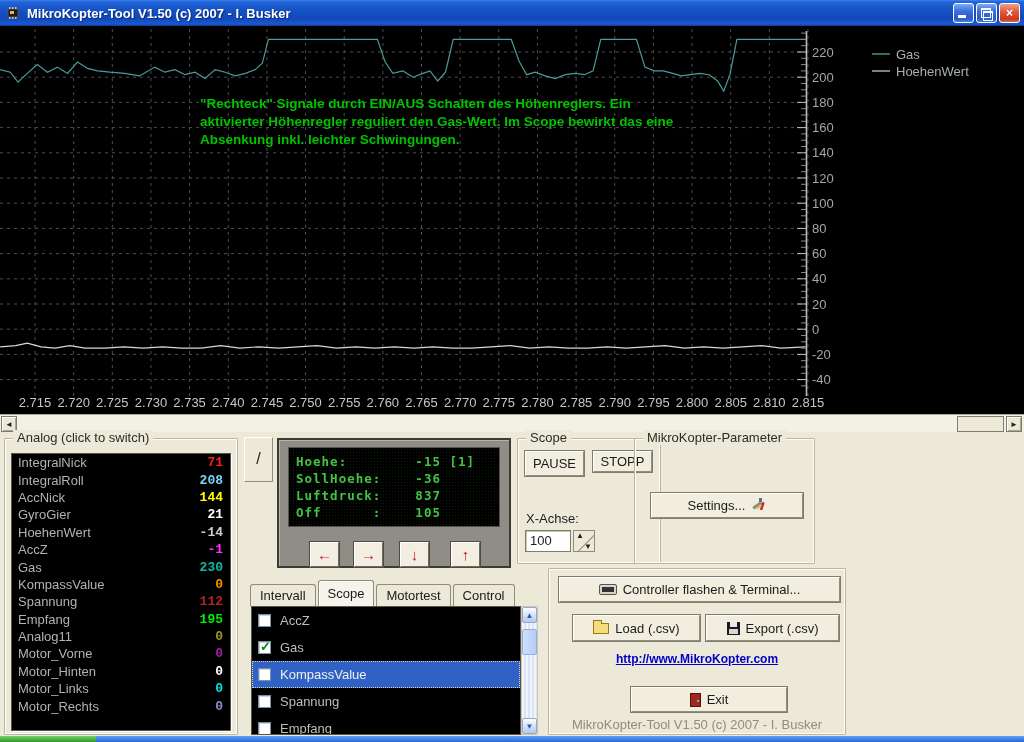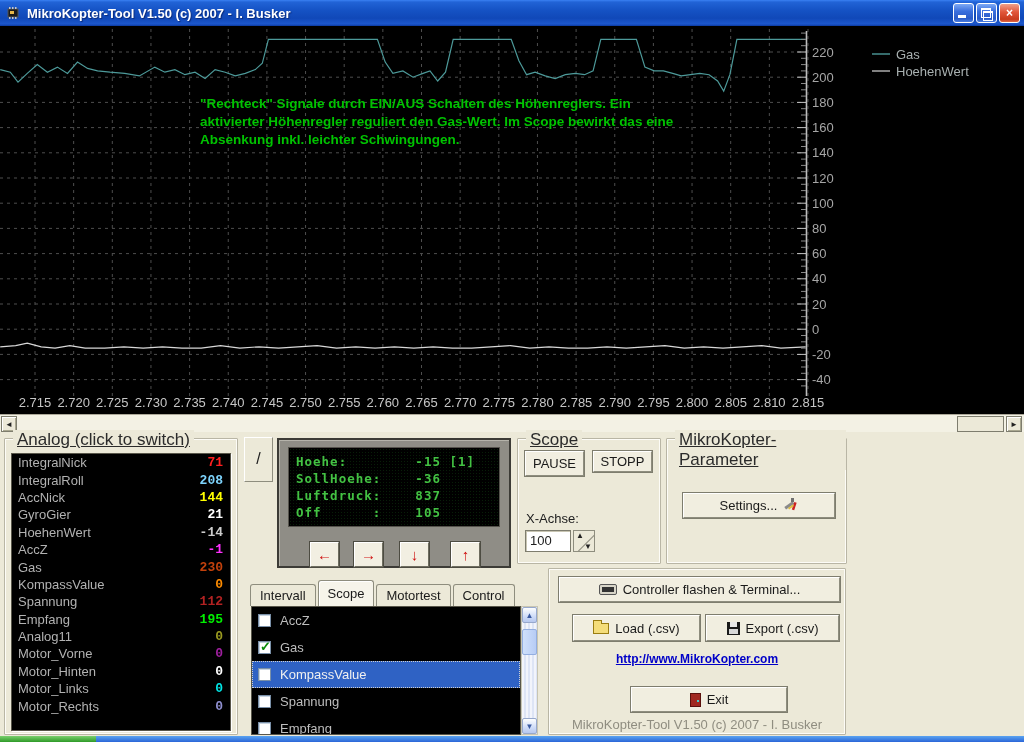--- a/index.html
+++ b/index.html
@@ -33,21 +33,21 @@
   .sbtn { position:absolute; top:1px; width:16px; height:16px; background:#ece9d8;
     border:1px solid #f6f4ea; border-right-color:#8e8d7e; border-bottom-color:#8e8d7e;
     box-shadow:1px 1px 0 #5c5b50 inset 0 0; font-size:8px; color:#222; text-align:center; line-height:15px; }
   .sbtn, .sthumb { box-shadow:inset 1px 1px 0 #fff, inset -1px -1px 0 #a9a790; outline:1px solid #7e7d6e; outline-offset:-1px; }
   .sthumb { position:absolute; top:1px; width:47px; height:16px; background:#ece9d8; }
 
   
   .main { position:absolute; left:0; top:432px; width:1024px; height:304px; background:#ece9d8; font-size:13px; color:#202020; }
   .groupbox { position:absolute; border:1px solid #b9b6a5; border-radius:1px;
     box-shadow:inset 0 0 0 1px #fdfcf7; }
-  .groupbox > .caption { position:absolute; top:-9px; left:8px; background:#ece9d8; padding:0 4px; font-size:17px; color:#2b2b2b;text-decoration:underline; }
+  .groupbox > .caption { position:absolute; top:-9px; left:8px; background:#ece9d8; padding:0 4px; font-size:13px; color:#2b2b2b; }
 
   
   .analog-list { position:absolute; left:6px; top:14px; width:220px; height:278px; background:#000;
     border:1px solid #58564a; box-shadow:1px 1px 0 #fff; overflow:hidden; }
   .arow { display:flex; justify-content:space-between; align-items:center; height:17.4px; padding:0 7px 0 6px; cursor:pointer; }
   .arow .alabel { color:#b2b2b2; font-size:13px; }
   .arow .avalue { font-family:Liberation Mono, monospace; font-weight:bold; font-size:13px; }
 
   
   .activity { position:absolute; left:244px; top:5px; width:29px; height:45px; background:#ece9d8;
@@ -324,21 +324,21 @@
           <div class="arow">
             <span class="alabel">HoehenWert</span>
             <span class="avalue" style="color: rgb(204, 204, 204);">-14</span>
           </div>
           <div class="arow">
             <span class="alabel">AccZ</span>
             <span class="avalue" style="color: rgb(255, 48, 255);">-1</span>
           </div>
           <div class="arow">
             <span class="alabel">Gas</span>
-            <span class="avalue" style="color: #c2410c;">230</span>
+            <span class="avalue" style="color: #14b8a6;">230</span>
           </div>
           <div class="arow">
             <span class="alabel">KompassValue</span>
             <span class="avalue" style="color: rgb(255, 140, 0);">0</span>
           </div>
           <div class="arow">
             <span class="alabel">Spannung</span>
             <span class="avalue" style="color: rgb(178, 34, 34);">112</span>
           </div>
           <div class="arow">
@@ -388,21 +388,21 @@
       <div class="btn" style="position:absolute; left:7px; top:12px; width:59px; height:25px;">PAUSE</div>
       <div class="btn" style="position:absolute; left:75px; top:12px; width:59px; height:21px;">STOPP</div>
       <div style="position:absolute; left:8px; top:72px;">X-Achse:</div>
       <div class="xinput" style="left:7px; top:91px; width:46px; height:22px;">100</div>
       <div class="updown" style="left:55px; top:91px;">
         <span class="u">▲</span>
         <span class="d">▼</span>
       </div>
     </div>
 
-    <div class="groupbox" style="left:666px; top:6px; width:181px; height:126px;">
+    <div class="groupbox" style="left:634px; top:6px; width:181px; height:126px;">
       <span class="caption">MikroKopter-Parameter</span>
       <div class="btn" style="position:absolute; left:16px; top:54px; width:152px; height:25px;">
         <span>Settings...</span>
         <span>
           <svg width="15" height="14" viewBox="0 0 15 14">
             <rect x="1" y="7" width="10" height="3" fill="#8a8a8a" transform="rotate(-35 6 8)"></rect>
             <rect x="8" y="1" width="3" height="4" fill="#707070"></rect>
             <rect x="10" y="5" width="2.5" height="8" fill="#cc2222" transform="rotate(18 11 9)"></rect>
             <rect x="5" y="9" width="6" height="2" fill="#e0c040" transform="rotate(-35 8 10)"></rect>
           </svg>

